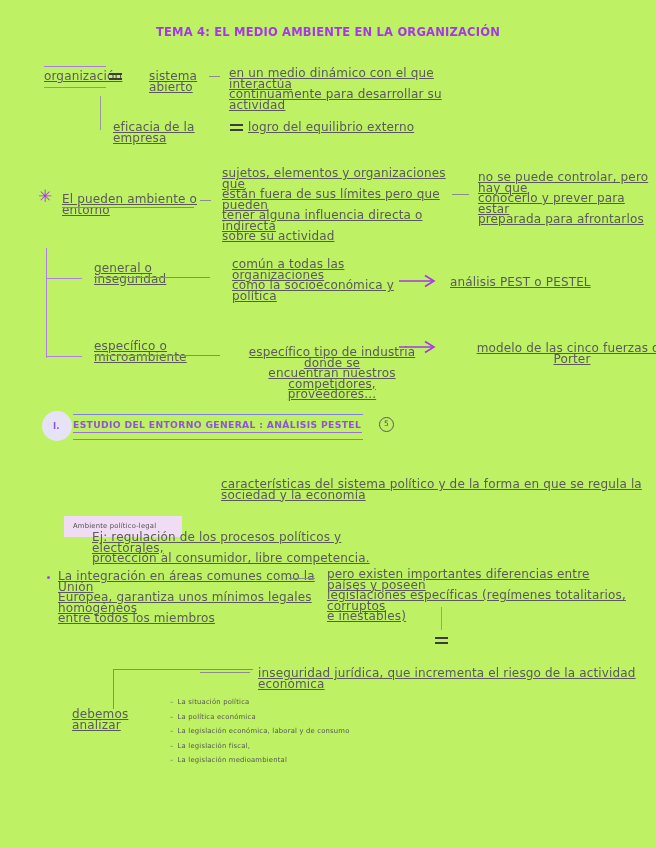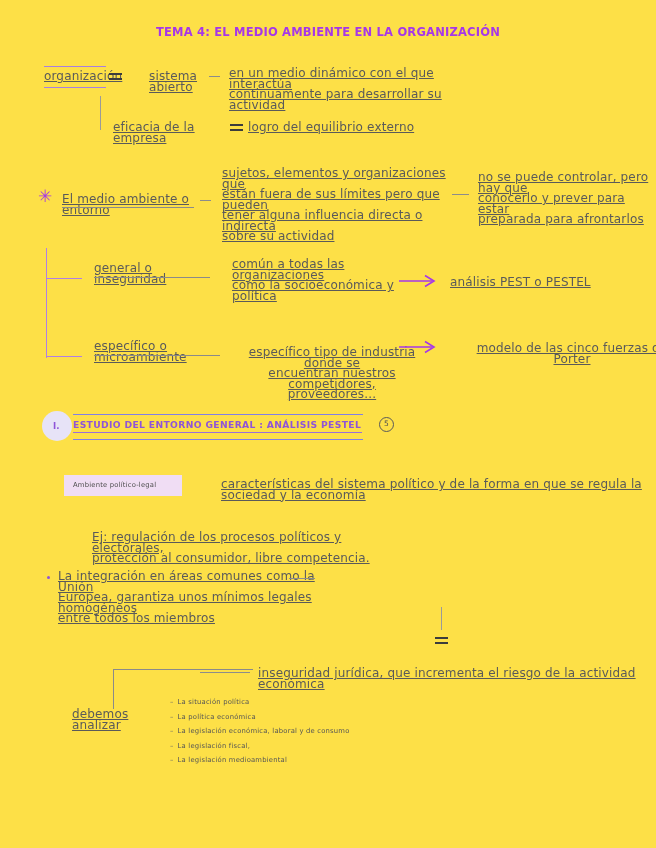--- a/index.html
+++ b/index.html
@@ -11,21 +11,21 @@
     width: 656px;
     height: 848px;
     position: relative;
     font-family: "DejaVu Sans", sans-serif;
     color: #4a4a4a;
     overflow: hidden;
   }
   .page {
     position: absolute;
     inset: 0;
-    background: #fde047;
+    background: #bef264;
   }
   .txt {
     position: absolute;
     font-size: 12px;
     line-height: 10.5px;
     color: #5a5a5a;
     letter-spacing: 0.15px;
     white-space: pre-line;
     text-decoration: underline;
   }
@@ -158,20 +158,21 @@
   }
 
   
   .hl-box {
     position: absolute;
     background: #f0ddf4;
     padding: 6px 9px 7px 9px;
     font-size: 6.8px;
     color: #4f4f4f;
     letter-spacing: 0.2px;
+    margin-top: 41px;
   }
 
   
   .bullet {
     position: absolute;
     width: 3px; height: 3px;
     border-radius: 50%;
     background: #8f54d8;
   }
 
@@ -213,21 +214,21 @@
 continuamente para desarrollar su actividad</div>
 
   <div class="vline" style="left:100px; top:96px; height:34px;"></div>
 
   <div class="txt" style="left:113px; top:122px; width:130px;">eficacia de la empresa</div>
   <div class="eq" style="left:230px; top:124px;"></div>
   <div class="txt" style="left:248px; top:122px; width:180px;">logro del equilibrio externo</div>
 
   <div class="aster" style="left:38px; top:189px;">✳</div>
 
-  <div class="txt" style="left:62px; top:194px; width:140px;">El medio ambiente o entorno</div>
+  <div class="txt" style="left:62px; top:194px; width:140px;">El pueden ambiente o entorno</div>
   <div class="rule grey" style="left:62px; top:207px; width:132px;"></div>
 
   <div class="dashc" style="left:200px; top:200px; width:11px;"></div>
 
   <div class="txt" style="left:222px; top:168px; width:225px;">sujetos, elementos y organizaciones que
 están fuera de sus límites pero que pueden
 tener alguna influencia directa o indirecta
 sobre su actividad</div>
 
   <div class="dashc" style="left:452px; top:194px; width:17px;"></div>
@@ -293,20 +294,23 @@
 protección al consumidor, libre competencia.</div>
 
   <div class="bullet" style="left:47px; top:576px;"></div>
 
   <div class="txt" style="left:58px; top:571px; width:260px;">La integración en áreas comunes como la Unión
 Europea, garantiza unos mínimos legales homogéneos
 entre todos los miembros</div>
 
   <div class="dashc" style="left:289px; top:578px; width:26px;"></div>
 
+  <div class="txt" style="left:327px; top:569px; width:300px;">pero existen importantes diferencias entre países y poseen
+legislaciones específicas (regímenes totalitarios, corruptos
+e inestables)</div>
 
   <div class="vline" style="left:441px; top:607px; height:23px;"></div>
 
   <div class="eq" style="left:435px; top:637px;"></div>
 
   <div class="elbow" style="left:113px; top:669px; width:140px; height:40px;">
     <div class="h" style="width:140px;"></div>
     <div class="v2" style="height:40px;"></div>
   </div>
 

